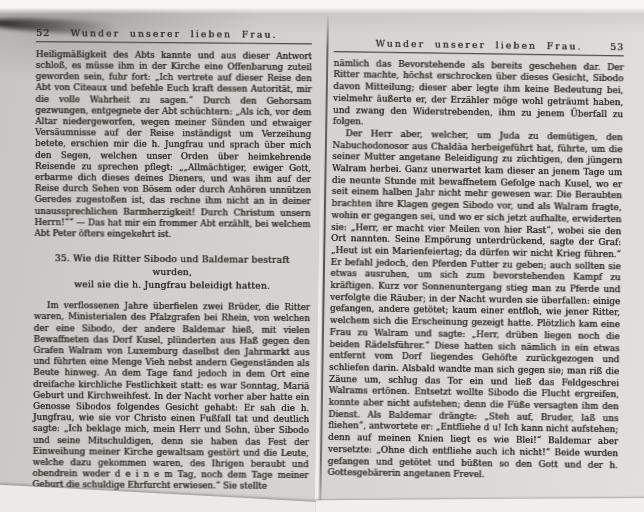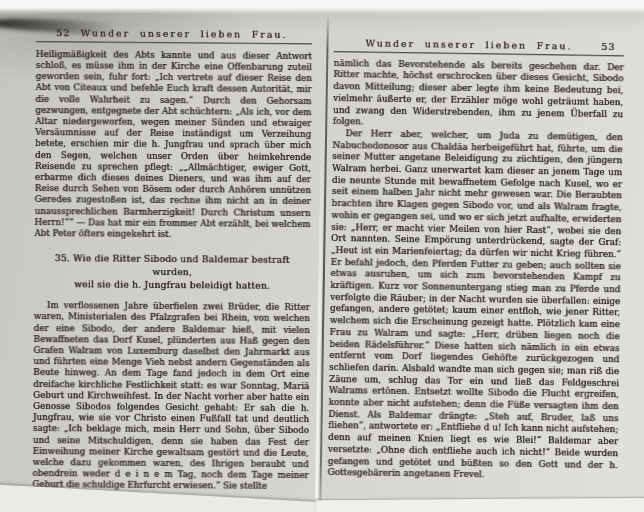--- a/index.html
+++ b/index.html
@@ -77,22 +77,22 @@
     left: 334px; top: 37px; width: 290px;
     transform: rotate(0.85deg); transform-origin: 0 0;
   }
   .pg-header {
     display: flex; align-items: baseline;
     font-size: 9.3px;
     color: #36322c;
     text-shadow: 0.35px 0 0.25px currentColor;
     filter: blur(0.2px);
   }
-  .pagenum { width: 34px; font-size: 9.8px; letter-spacing: 0.8px; margin-left: 20px; }
-  .pagenum.right { text-align: center; }
+  .pagenum { width: 34px; font-size: 9.8px; letter-spacing: 0.8px; }
+  .pagenum.right { text-align: right; }
   .pagenum-spacer { width: 34px; }
   .running {
     flex: 1; text-align: center;
     letter-spacing: 2.1px; word-spacing: 4.5px;
     white-space: nowrap;
   }
   .rule {
     height: 1.2px; margin-top: 2.5px;
     background: #524f4b;
     box-shadow: 0 0.5px 0.6px rgba(82,79,75,0.45);

